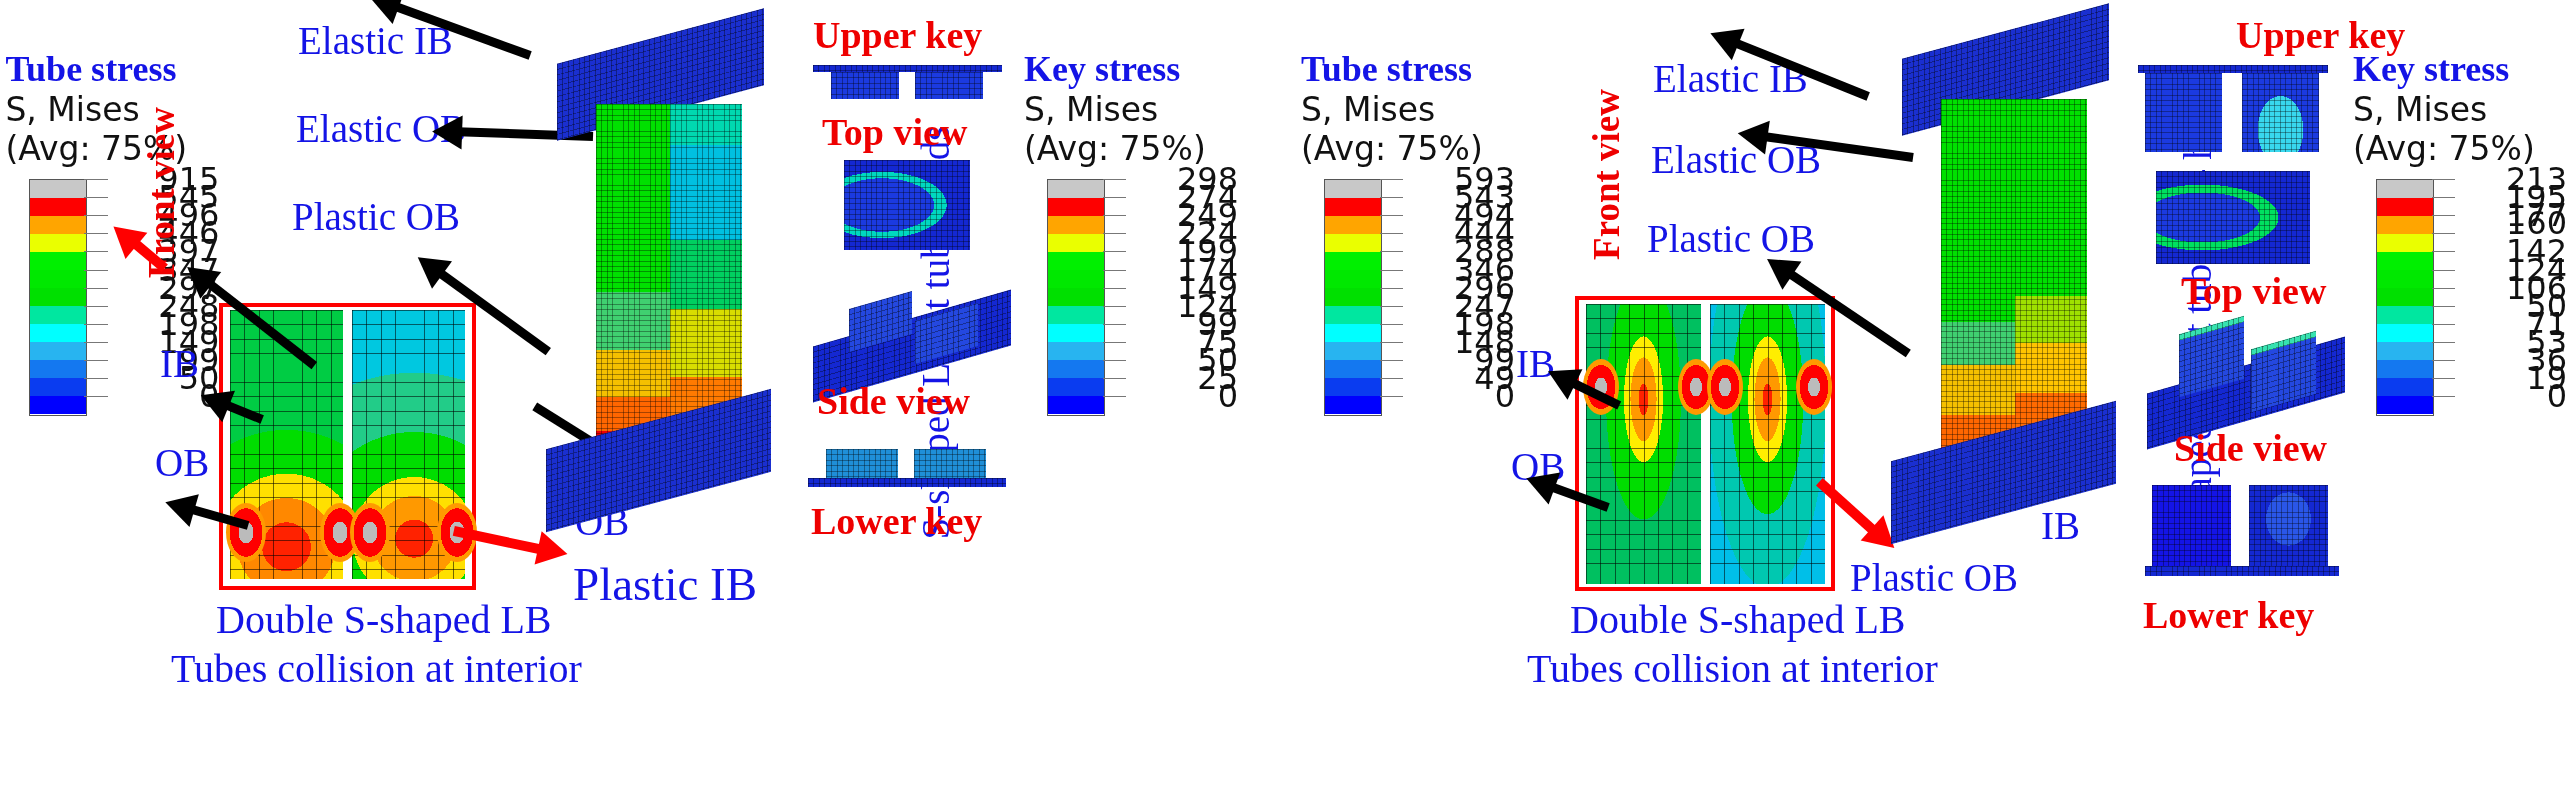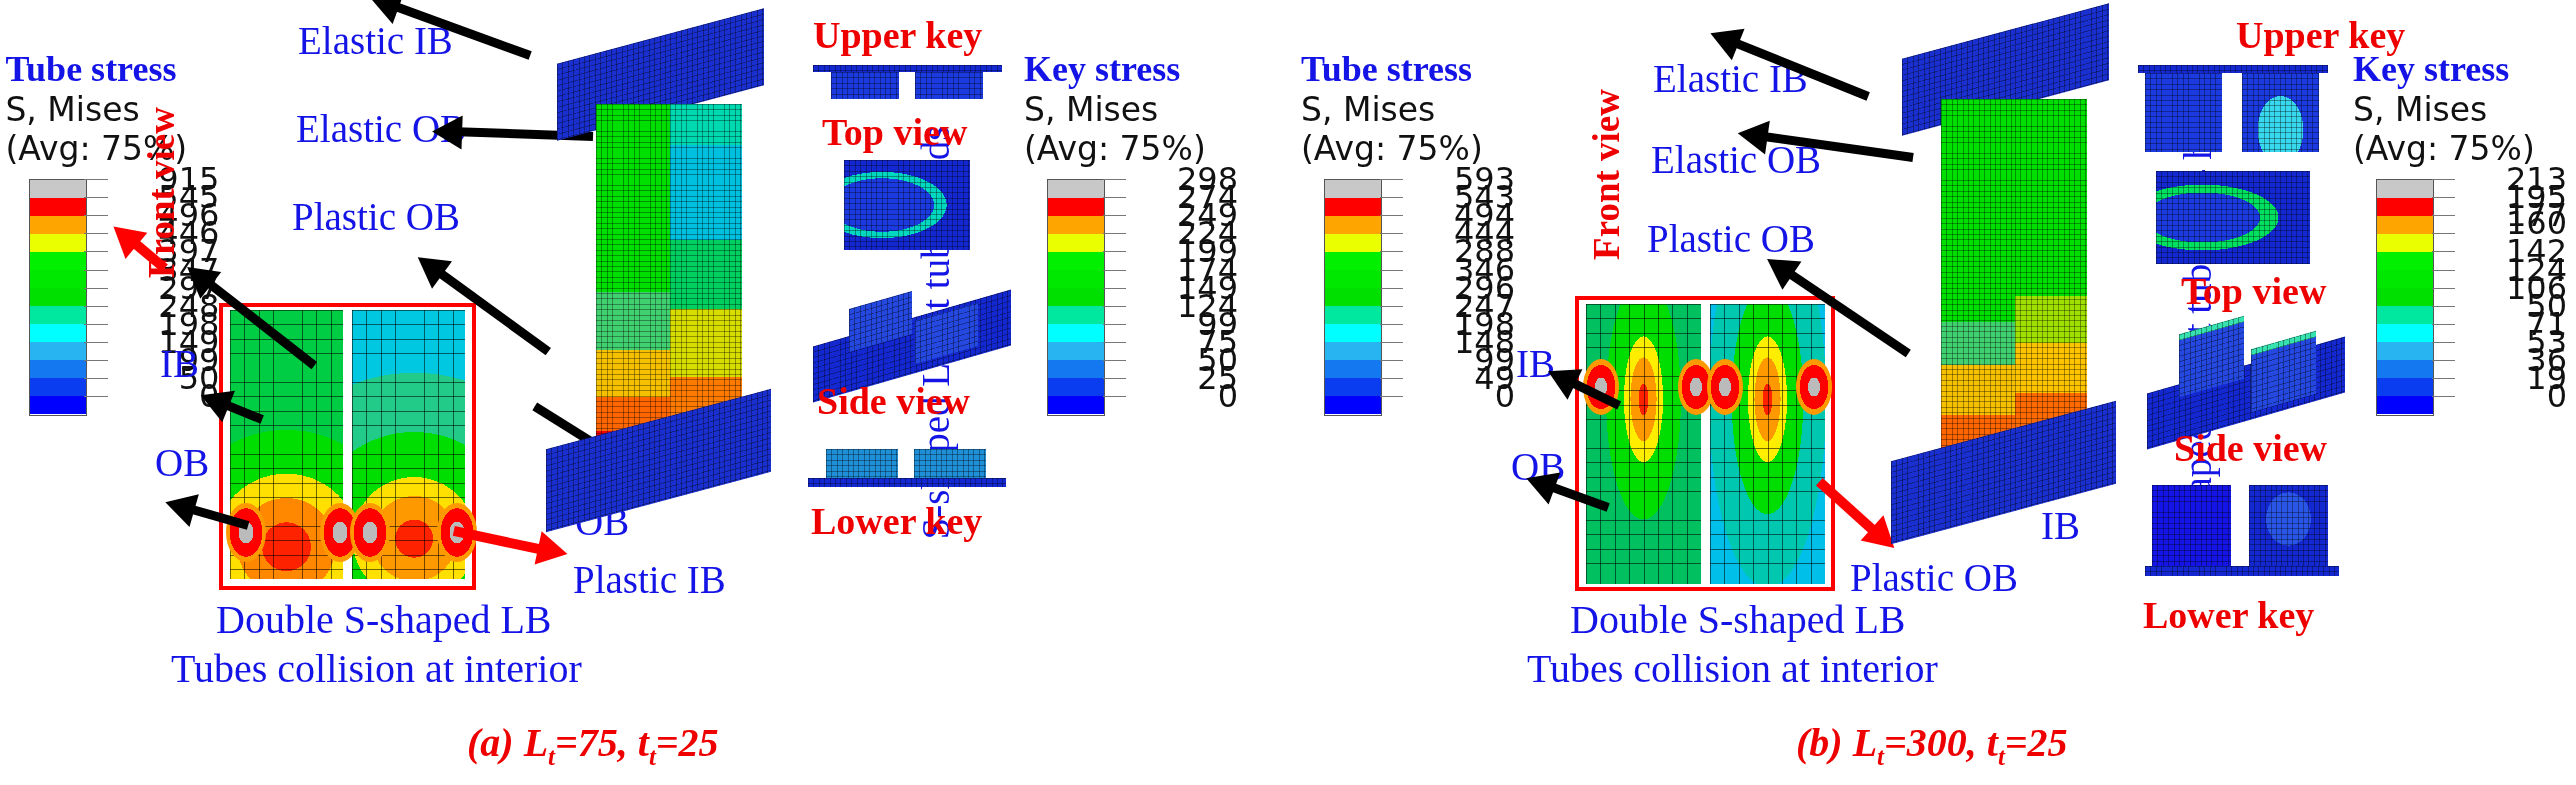--- a/index.html
+++ b/index.html
@@ -117,21 +117,21 @@
         <div class="head" style="left:36px;"></div>
     </div>
   </div>
 
   <div class="abs blue serif" style="left:298px;top:18px;font-size:39px;">Elastic IB</div>
   <div class="abs blue serif" style="left:296px;top:106px;font-size:39px;">Elastic OB</div>
   <div class="abs blue serif" style="left:292px;top:194px;font-size:39px;">Plastic OB</div>
   <div class="abs blue serif" style="left:160px;top:341px;font-size:39px;">IB</div>
   <div class="abs blue serif" style="left:155px;top:440px;font-size:39px;">OB</div>
   <div class="abs blue serif" style="left:575px;top:499px;font-size:39px;">OB</div>
-  <div class="abs blue serif" style="left:573px;top:557px;font-size:39px;">Plastic IB</div>
+  <div class="abs blue serif" style="left:573px;top:557px;font-size:47px;">Plastic IB</div>
 
   <div class="redbox" style="left:219px;top:303px;width:257px;height:287px;"></div>
   <div class="fea" style="left:230px;top:310px;width:113px;height:269px;background:
        radial-gradient(circle at 50% 88%, #ff2200 0 10%, #ff8800 10% 20%, #ffe000 20% 30%, #00dd00 30% 48%, #00cc44 48% 100%),
        linear-gradient(#00e000,#00e000);">
     <div class="mesh coarse"></div>
   </div>
   <div class="fea" style="left:352px;top:310px;width:113px;height:269px;background:
        radial-gradient(circle at 55% 85%, #ff2200 0 8%, #ff9900 8% 18%, #ffe000 18% 26%, #00dd00 26% 45%, #22cc88 45% 70%, #00c8e0 70% 100%),
        linear-gradient(#00e000,#00e000);">
@@ -306,23 +306,20 @@
           <span style="top: 154px;">75</span>
           <span style="top: 172px;">50</span>
           <span style="top: 190px;">25</span>
           <span style="top: 208px;">0</span>
         </div>
     </div>
   </div>
 
   <div class="abs blue serif" style="left:216px;top:596px;font-size:40px;">Double S-shaped LB</div>
   <div class="abs blue serif" style="left:171px;top:645px;font-size:40px;">Tubes collision at interior</div>
-  <div class="abs panelcap" style="left:467px;top:719px;">
-    <span>(a) </span><span class="ital">L</span><sub>t</sub><span>=75, </span><span class="ital">t</span><sub>t</sub><span>=25</span>
-  </div>
 
   <div class="legend" style="left:1301px;top:5.4px;width:225px;">
     <div class="ltitle blue serif">Tube stress</div>
     <div class="lsub">S, Mises</div>
     <div class="lsub">(Avg: 75%)</div>
     <div class="lbody" style="height:269px;">
       <div class="bar" style="height:235px;">
           <div style="background: rgb(200, 200, 200); height: 18px;"></div>
           <div style="background: rgb(254, 0, 0); height: 18px;"></div>
           <div style="background: rgb(255, 165, 0); height: 18px;"></div>
@@ -552,18 +549,15 @@
           <span style="top: 154px;">53</span>
           <span style="top: 172px;">36</span>
           <span style="top: 190px;">19</span>
           <span style="top: 208px;">0</span>
         </div>
     </div>
   </div>
 
   <div class="abs blue serif" style="left:1570px;top:596px;font-size:40px;">Double S-shaped LB</div>
   <div class="abs blue serif" style="left:1527px;top:645px;font-size:40px;">Tubes collision at interior</div>
-  <div class="abs panelcap" style="left:1796px;top:719px;">
-    <span>(b) </span><span class="ital">L</span><sub>t</sub><span>=300, </span><span class="ital">t</span><sub>t</sub><span>=25</span>
-  </div>
 
 </div>
 
 
 </body></html>

